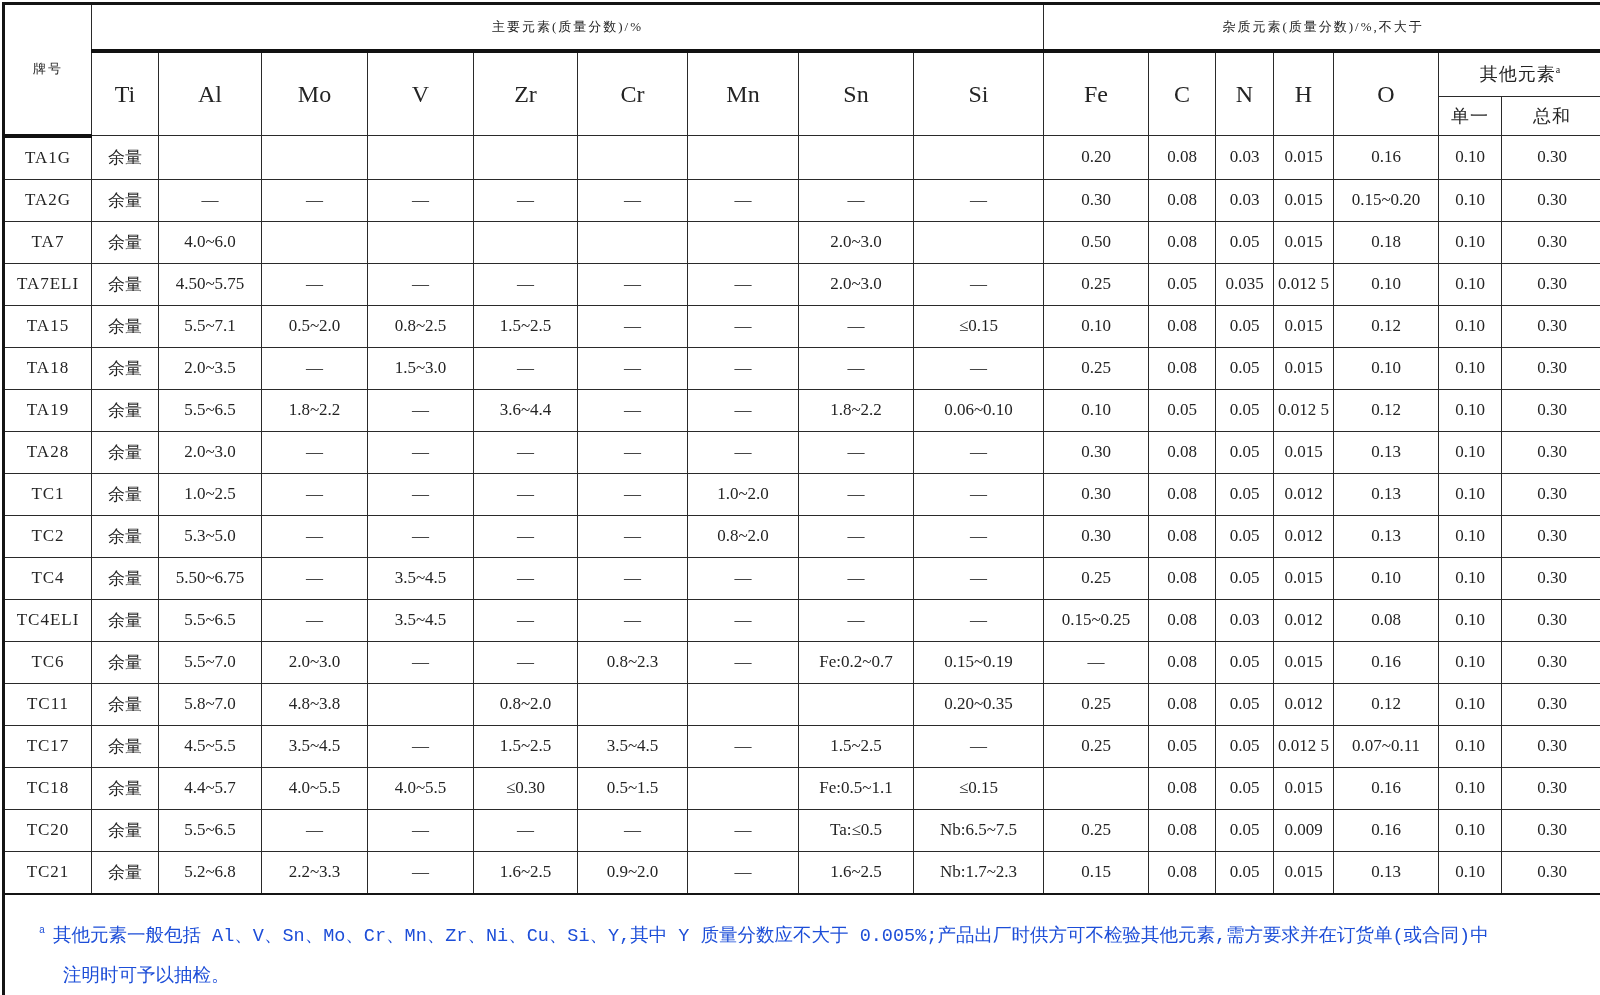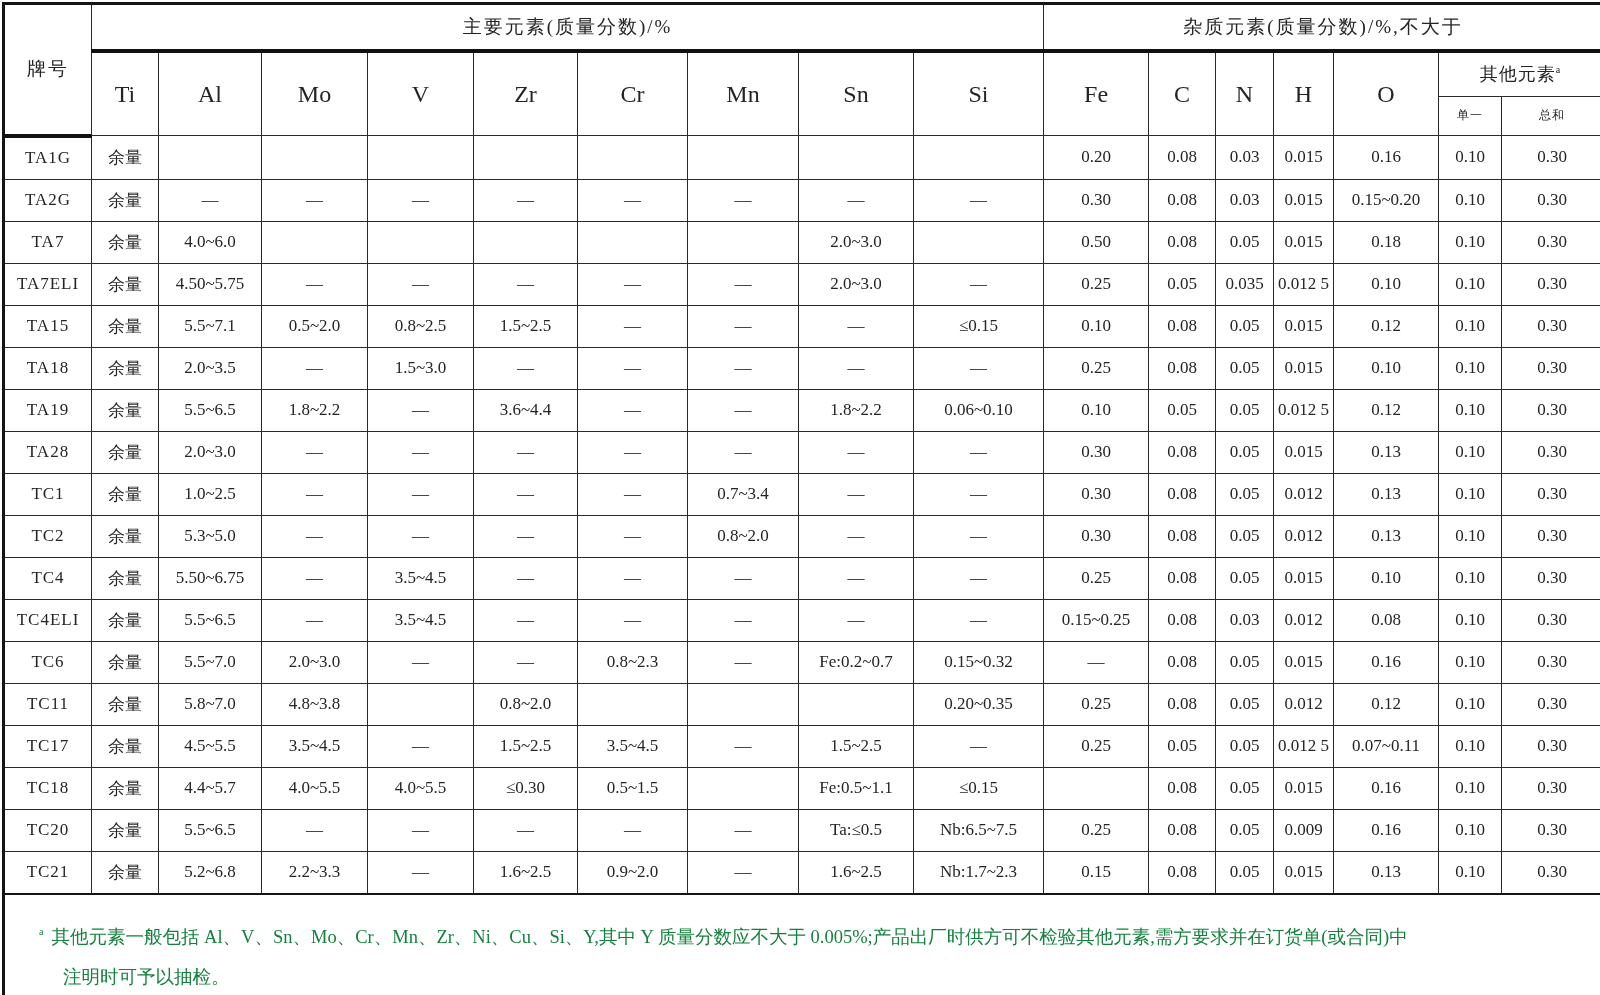--- a/index.html
+++ b/index.html
@@ -29,62 +29,63 @@
     vertical-align: middle;
     padding: 0 2px;
     font-weight: normal;
     font-size: 17px;
     color: #242424;
     overflow: hidden;
     white-space: nowrap;
   }
   tr.band-row th { 
     border-bottom: 4px solid #111;
-    font-size: 19px;
+    font-size: 13px;
     letter-spacing: 2px;
     height: 44px;
   }
   th.grade-head {
     font-size: 19px;
     letter-spacing: 3px;
     font-family: Liberation Serif, serif;
   }
   tr.symbol-row th {
     font-size: 24px;
     height: 82px;
   }
   tr.symbol-row th.other-head {
     height: 42px;
     font-size: 18px;
     letter-spacing: 1px;
   }
   tr.sub-row th {
     height: 38px;
-    font-size: 12px;
+    font-size: 18px;
     letter-spacing: 1px;
   }
   sup.mk {
     font-size: 10px;
     vertical-align: super;
     line-height: 0;
   }
   tbody td { height: 41px; }
   tbody td.grade { letter-spacing: 1px; font-family: Liberation Serif, serif; }
   tfoot td.note-cell {
     height: 112px;
     text-align: left;
     vertical-align: middle;
     white-space: normal;
     border-top: 2px solid #141414;
     padding: 6px 10px 10px 34px;
   }
   .note-line {
     font-size: 18.5px;
     line-height: 40px;
-    color: #15803d;
+    color: #1d4ed8;
+    font-family: Liberation Mono, monospace;
   }
   .note-line .mk { margin-right: 8px; }
   .note-line2 { margin-left: 24px; }
 </style>
 </head>
 <body>
 
 <div class="page">
   <table class="spec">
     <colgroup>
@@ -288,21 +289,21 @@
           <td>0.30</td>
         </tr>
         <tr>
           <td class="grade">TC1</td>
           <td>余量</td>
           <td>1.0~2.5</td>
           <td>—</td>
           <td>—</td>
           <td>—</td>
           <td>—</td>
-          <td>0.7~3.4</td>
+          <td>1.0~2.0</td>
           <td>—</td>
           <td>—</td>
           <td>0.30</td>
           <td>0.08</td>
           <td>0.05</td>
           <td>0.012</td>
           <td>0.13</td>
           <td>0.10</td>
           <td>0.30</td>
         </tr>
@@ -366,21 +367,21 @@
         <tr>
           <td class="grade">TC6</td>
           <td>余量</td>
           <td>5.5~7.0</td>
           <td>2.0~3.0</td>
           <td>—</td>
           <td>—</td>
           <td>0.8~2.3</td>
           <td>—</td>
           <td>Fe:0.2~0.7</td>
-          <td>0.15~0.32</td>
+          <td>0.15~0.19</td>
           <td>—</td>
           <td>0.08</td>
           <td>0.05</td>
           <td>0.015</td>
           <td>0.16</td>
           <td>0.10</td>
           <td>0.30</td>
         </tr>
         <tr>
           <td class="grade">TC11</td>

